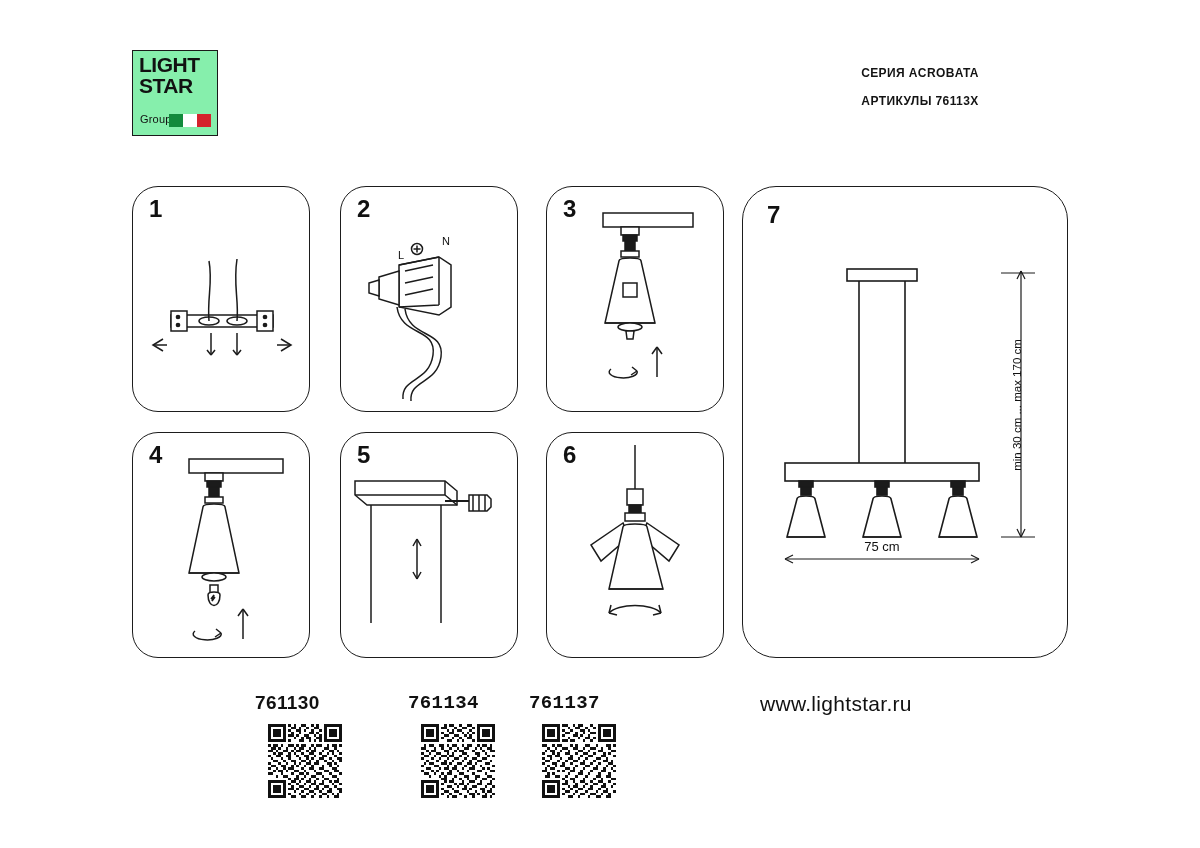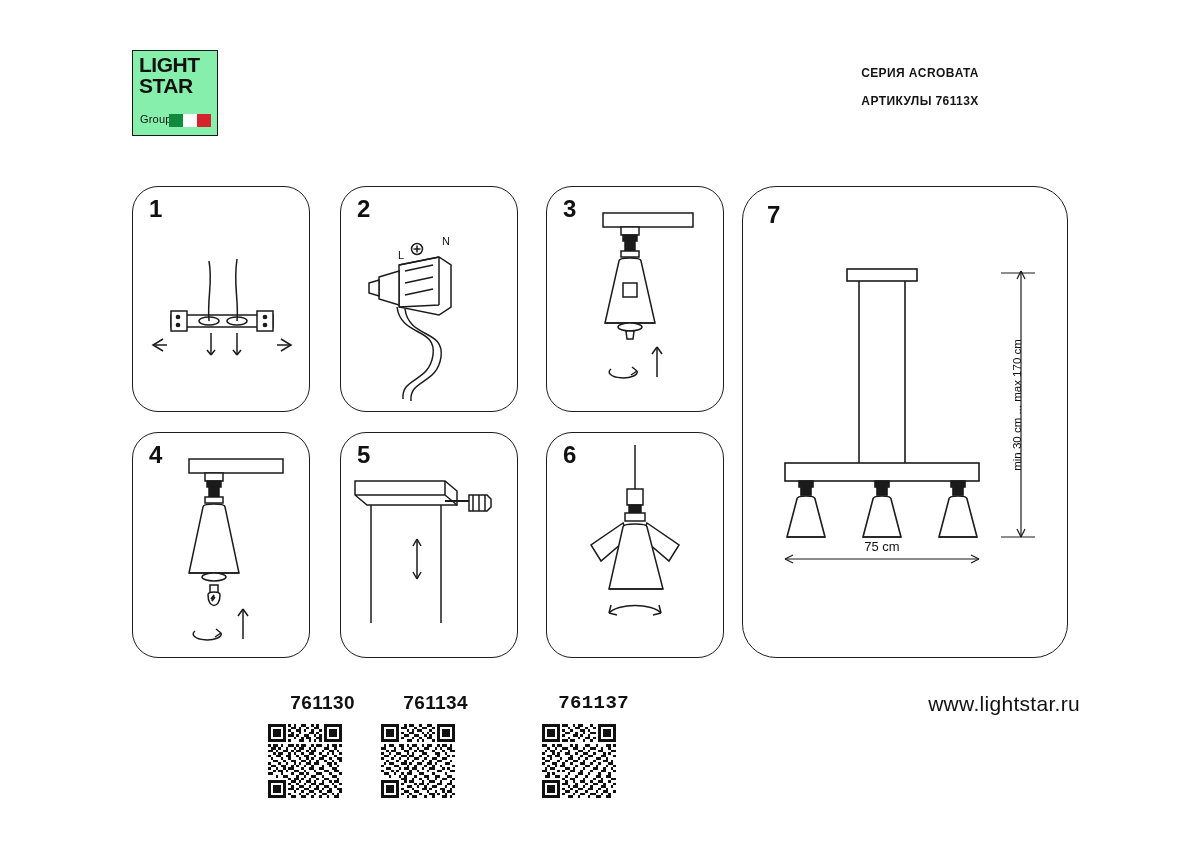--- a/index.html
+++ b/index.html
@@ -95,38 +95,38 @@
   .b1 { left: 132px; top: 186px; width: 178px; height: 226px; }
   .b2 { left: 340px; top: 186px; width: 178px; height: 226px; }
   .b3 { left: 546px; top: 186px; width: 178px; height: 226px; }
   .b4 { left: 132px; top: 432px; width: 178px; height: 226px; }
   .b5 { left: 340px; top: 432px; width: 178px; height: 226px; }
   .b6 { left: 546px; top: 432px; width: 178px; height: 226px; }
   .b7 { left: 742px; top: 186px; width: 326px; height: 472px; border-radius: 34px; }
   .b7 .num { left: 24px; top: 14px; }
 
   
-  .code-group { position: absolute; text-align: right; }
+  .code-group { position: absolute; text-align: left; }
   .code-label {
     font-size: 19px;
     font-weight: bold;
     color: #111;
     letter-spacing: 0.4px;
     margin-bottom: 10px;
   }
   .qr { width: 74px; height: 74px; margin: 0 auto; display: block; }
   .cg1 { left: 255px; top: 692px; width: 100px; }
-  .cg2 { left: 368px; top: 692px; width: 100px; }
+  .cg2 { left: 408px; top: 692px; width: 100px; font-family: Liberation Mono, monospace; }
   .cg3 { left: 529px; top: 692px; width: 100px; font-family: Liberation Mono, monospace; }
 
   .site {
     position: absolute;
     left: 760px; top: 692px;
     width: 320px;
-    text-align: right;
+    text-align: left;
     font-size: 21px;
     color: #111;
     letter-spacing: 0.3px;
   }
 </style>
 </head>
 <body>
 
 <div class="page">
 

